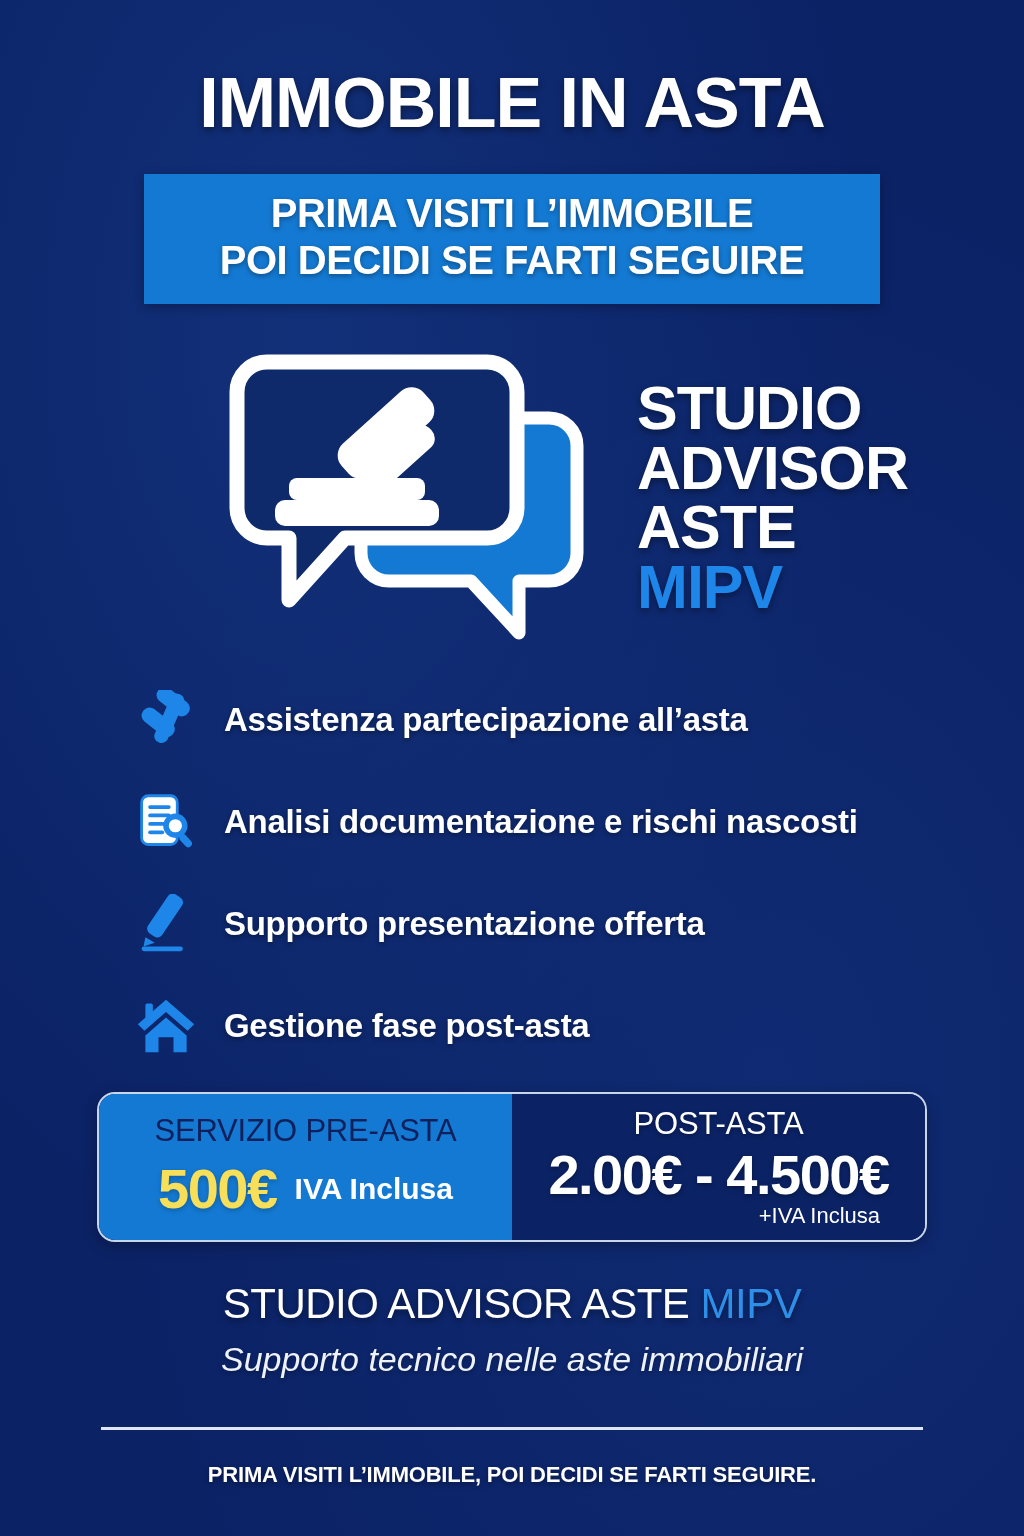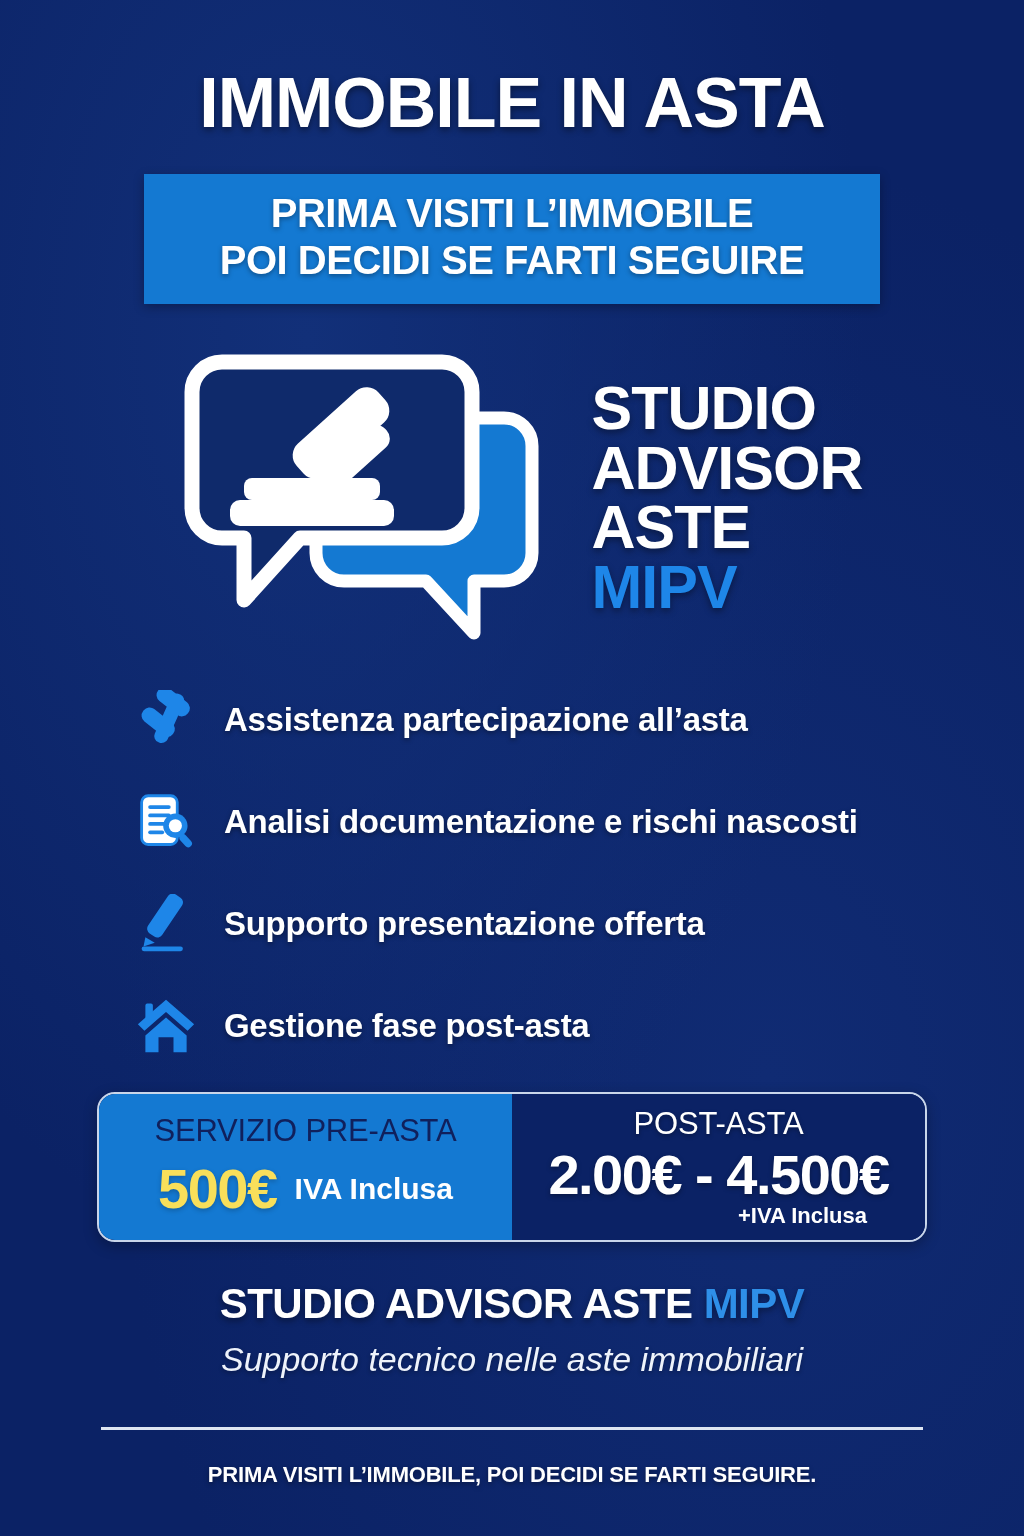--- a/index.html
+++ b/index.html
@@ -52,21 +52,21 @@
     letter-spacing:-0.5px;
     text-shadow:0 2px 5px rgba(0,0,0,.35);
   }
 
   
   .logo-block {
     margin-top:44px;
     width:792px;
     display:flex;
     align-items:center;
-    justify-content:center;
+    justify-content:flex-end;
     gap:18px;
     padding-left:12px;
   }
   .logo-mark { width:400px; height:300px; flex:0 0 auto; }
   .logo-text { display:flex; flex-direction:column; line-height:.98; }
   .logo-text span {
     font-size:61px;
     font-weight:bold;
     letter-spacing:-1px;
     text-shadow:0 3px 7px rgba(0,0,0,.4);
@@ -119,28 +119,28 @@
   .pre .price-head { color:#10205c; }
   .post .price-head { color:#ffffff; text-shadow:0 2px 4px rgba(0,0,0,.35); }
   .price-row { display:flex; align-items:center; gap:18px; margin-top:7px; }
   .price-amount {
     font-size:56px; font-weight:bold; letter-spacing:-1.5px;
   }
   .pre .price-amount { color:#f8df5a; text-shadow:0 2px 5px rgba(0,0,0,.22); }
   .post .price-amount { color:#ffffff; text-shadow:0 2px 5px rgba(0,0,0,.35); }
   .price-note { font-size:30px; font-weight:bold; color:#ffffff; }
   .price-note-small {
-    font-size:22px; font-weight:bold; color:#ffffff;
-    align-self:flex-end; margin-right:48px; margin-top:-4px;
+    font-size:22px; font-weight:normal; color:#ffffff;
+    align-self:flex-end; margin-right:35px; margin-top:-4px;
   }
 
   
   .footer { margin-top:38px; width:100%; text-align:center; }
   .footer-brand {
-    font-size:42px; font-weight:bold; letter-spacing:-0.5px;
+    font-size:42px; font-weight:normal; letter-spacing:-0.5px;
     text-shadow:0 3px 6px rgba(0,0,0,.4);
   }
   .footer-brand .accent { color:#2e8fe8; }
   .footer-tagline {
     margin-top:12px;
     font-size:34px;
     font-weight:400;
     color:#eef3fb;
     text-shadow:0 2px 4px rgba(0,0,0,.3);
     font-style:italic;

